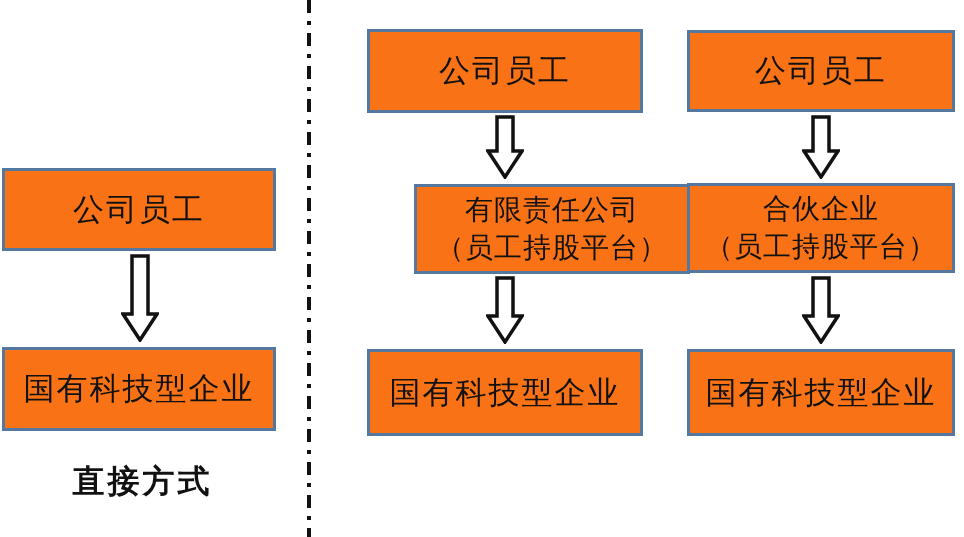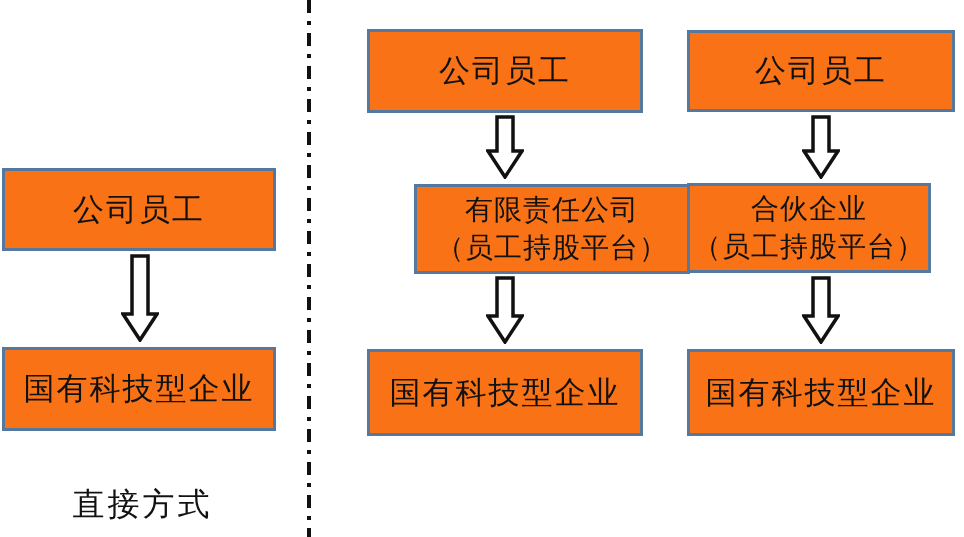--- a/index.html
+++ b/index.html
@@ -51,30 +51,30 @@
     text-align: center;
     white-space: nowrap;
   }
   
   .box-a { left: 2px;   top: 168px; width: 274px; height: 83px; }
   .box-b { left: 2px;   top: 347px; width: 274px; height: 84px; }
   .box-c { left: 367px; top: 29px;  width: 276px; height: 84px; }
   .box-d { left: 367px; top: 184px; width: 276px; height: 90px; margin-left: 47px; }
   .box-e { left: 367px; top: 349px; width: 276px; height: 87px; }
   .box-f { left: 687px; top: 30px;  width: 268px; height: 82px; }
-  .box-g { left: 687px; top: 183px; width: 244px; height: 90px; }
+  .box-g { left: 687px; top: 183px; width: 268px; height: 90px; }
   .box-h { left: 687px; top: 349px; width: 268px; height: 87px; }
   
   .arrow-left   { left: 121px; top: 254px; }
   .arrow-mid-1  { left: 486px; top: 115px; }
   .arrow-mid-2  { left: 486px; top: 276px; }
   .arrow-right-1{ left: 802px; top: 115px; }
   .arrow-right-2{ left: 802px; top: 276px; }
   
-  .label-direct   { left: 0px;   top: 483px; width: 285px; }
+  .label-direct   { left: 0px;   top: 460px; width: 285px; font-weight: bold; }
   .label-indirect { left: 505px; top: 483px; width: 330px; }
 </style>
 </head>
 <body>
 
 <div class="canvas">
 
   <div class="box box-a">
     <span>公司员工</span>
   </div>

